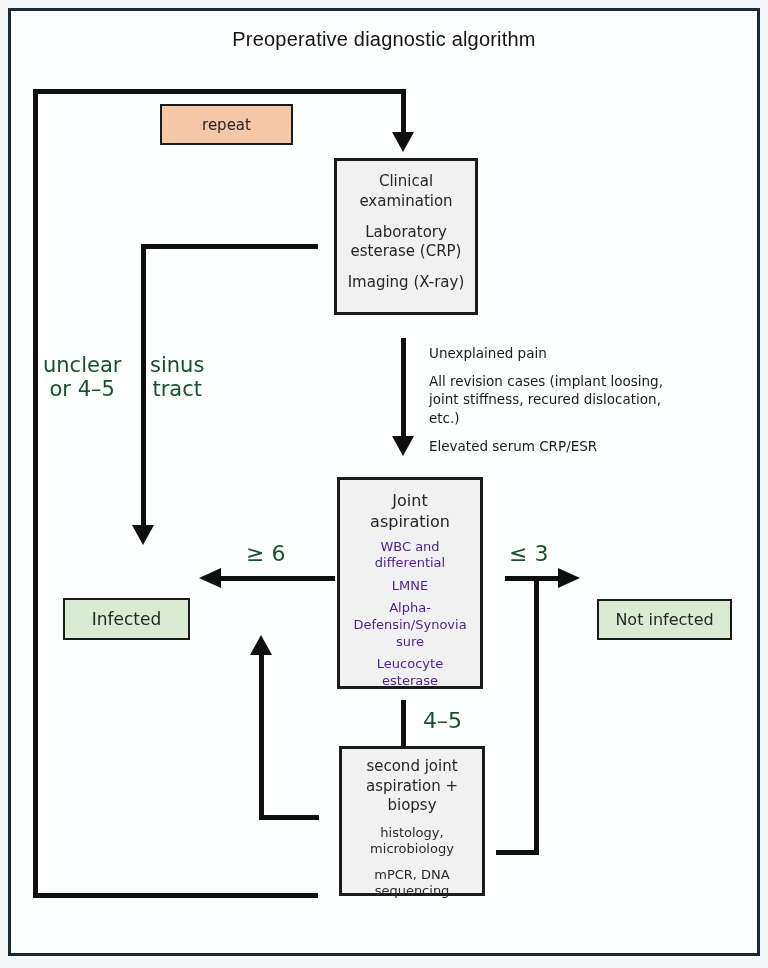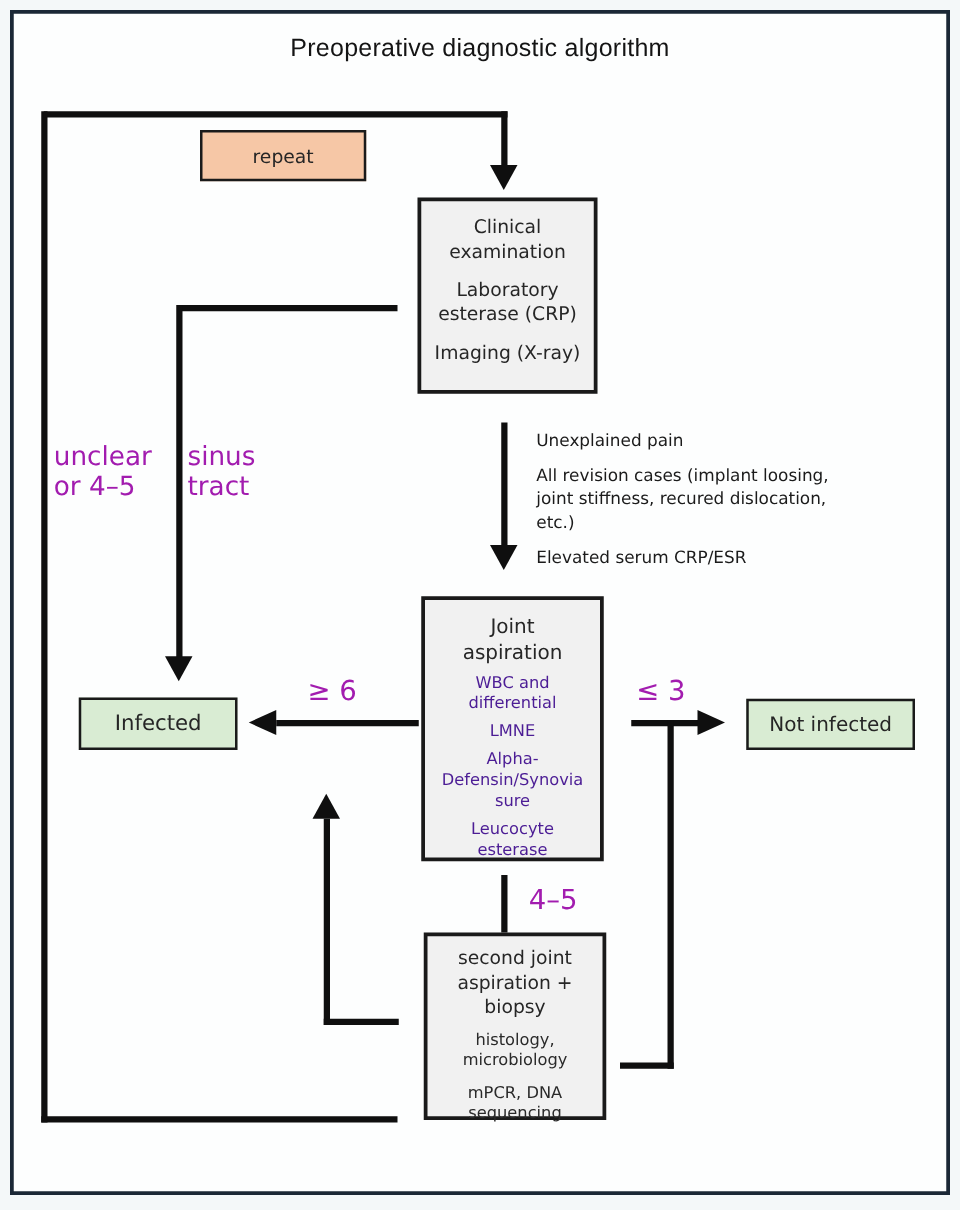--- a/index.html
+++ b/index.html
@@ -17,30 +17,30 @@
   .ah-down  { border-left:11px solid transparent; border-right:11px solid transparent; border-top:20px solid #0f0f0f; }
   .ah-up    { border-left:11px solid transparent; border-right:11px solid transparent; border-bottom:20px solid #0f0f0f; }
   .ah-left  { border-top:10px solid transparent; border-bottom:10px solid transparent; border-right:22px solid #0f0f0f; }
   .ah-right { border-top:10px solid transparent; border-bottom:10px solid transparent; border-left:22px solid #0f0f0f; }
 
   
   .box { position:absolute; border:2px solid #1a1a1a; display:flex; align-items:center;
          justify-content:center; text-align:center; color:#262626; }
   .box-gray   { background:#f1f1f1; border-width:3px; flex-direction:column; align-items:center; justify-content:flex-start; }
   .box-salmon { background:#f6c7a6; font-size:15px; }
-  .box-green  { background:#d9ecd3; }
+  .box-green  { background:#d9ecd3;margin-top:40px; }
 
   .clinical-line { width:122px; font-size:15px; line-height:1.32; margin-top:11px; }
   .node-title    { width:120px; font-size:16px; line-height:1.3; margin-top:11px; }
   .node-title-sm { width:126px; font-size:15px; line-height:1.3; margin-top:8px; }
   .box-item      { width:120px; font-size:13px; line-height:1.28; margin-top:6px; color:#4c1d95; }
   .box-item-sm   { width:120px; font-size:13px; line-height:1.28; margin-top:9px; color:#2a2a2a; }
 
   
-  .red { position:absolute; color:#a21caf; font-size:21px; line-height:24px; }
+  .red { position:absolute; color:#14532d; font-size:21px; line-height:24px;text-align:center; }
   .red-sm { font-size:22px; }
   .indications { position:absolute; left:429px; top:344px; width:256px; color:#1b1b1b; font-size:13.5px; line-height:1.38; }
   .indications div { margin-bottom:9px; }
   .micro-label { position:absolute; left:204px; top:583px; width:118px; text-align:center;
                  font-size:15px; line-height:1.5; color:#222; }
 </style>
 </head>
 <body>
 
 <div class="canvas">

